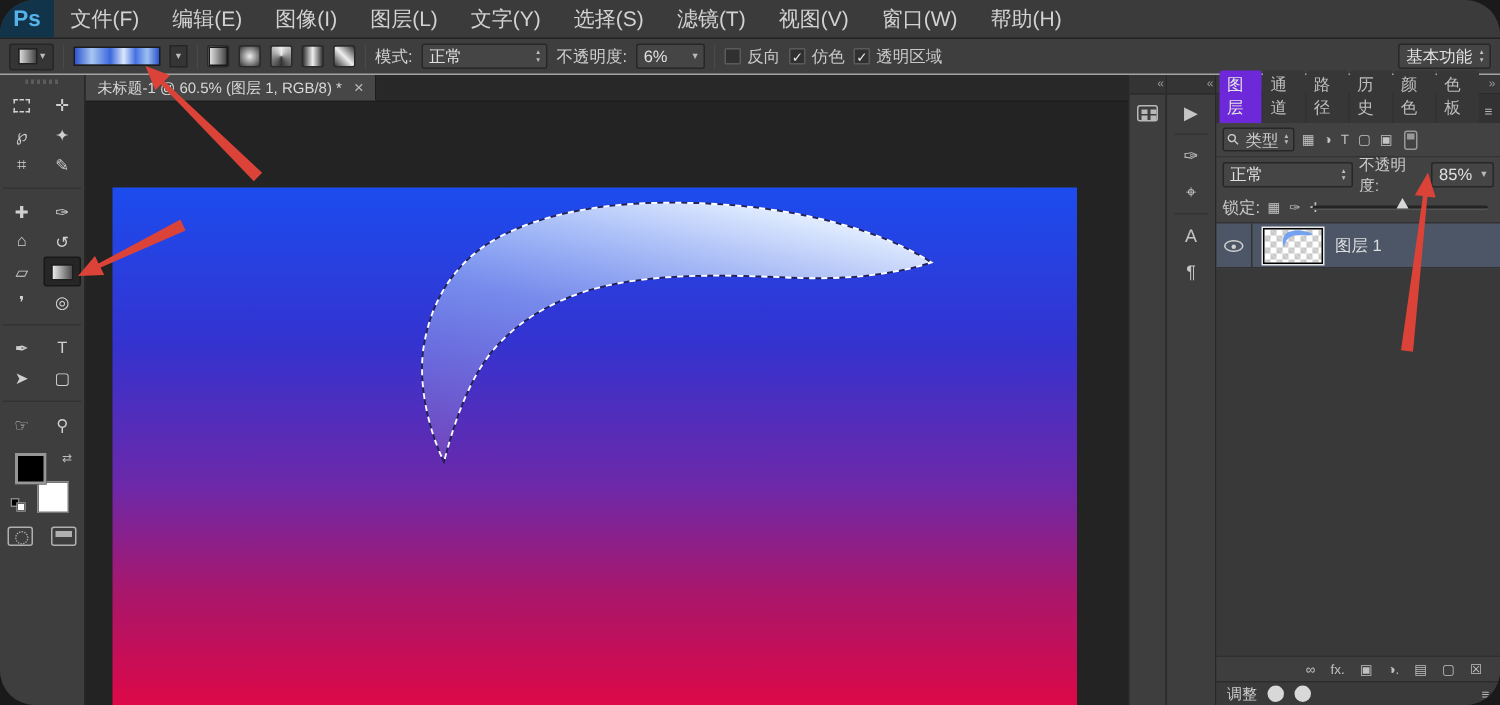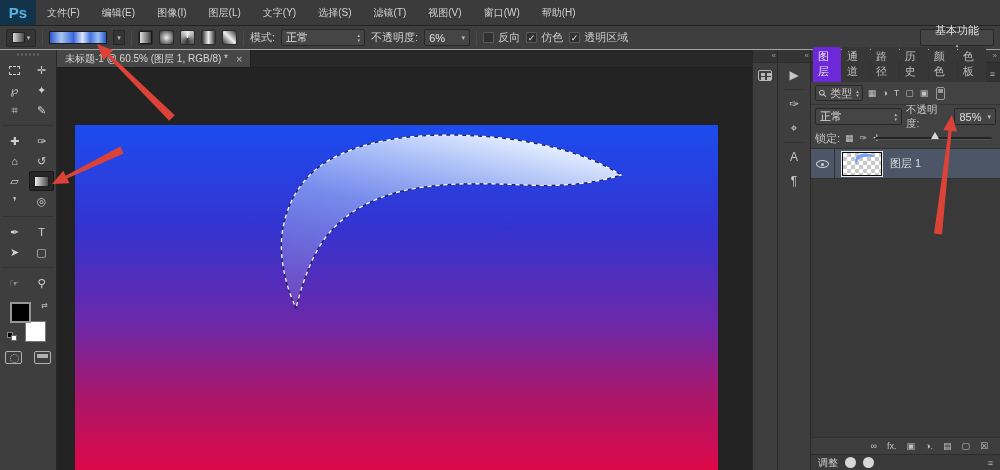--- a/index.html
+++ b/index.html
@@ -1,24 +1,24 @@
 <!DOCTYPE html>
 <html><head>
 <meta charset="utf-8">
 <style>
   * { margin:0; padding:0; box-sizing:border-box; }
   body { background:#1a1a1a; }
   .app{width:1000px;height:470px;position:relative;background:#282828;overflow:hidden;
-       font-family:"Liberation Sans","DejaVu Sans",sans-serif;font-size:11px;color:#c9c9c9;}
+       font-family:"Liberation Sans","DejaVu Sans",sans-serif;font-size:11px;color:#c9c9c9;border-radius:23px;}
 
   
   .menu-bar{height:26px;background:#3b3b3b;border-bottom:1px solid #222;display:flex;align-items:stretch;}
   .ps-logo{width:36px;background:#12344a;color:#56b3ea;font-weight:bold;font-size:15px;
            display:flex;align-items:center;justify-content:center;}
-  .menu-item{padding:7px 11px;display:flex;align-items:center;font-size:10px;color:#d2d2d2;cursor:default;}
+  .menu-item{padding:7px 11px;display:flex;align-items:center;font-size:14px;color:#d2d2d2;cursor:default;}
 
   
   .options-bar{height:24px;background:#3e3e3e;border-bottom:1px solid #a3a3a3;display:flex;align-items:center;
                gap:6px;padding:0 6px;}
   .vsep{width:1px;height:16px;background:#2c2c2c;border-right:1px solid #4a4a4a;}
   .tool-preset{width:30px;height:18px;background:#353535;border:1px solid #262626;border-radius:2px;
                display:flex;align-items:center;justify-content:center;gap:2px;}
   .preset-thumb{width:13px;height:11px;background:linear-gradient(90deg,#ddd,#444);border:1px solid #222;}
   .caret{font-size:7px;color:#bbb;line-height:7px;}
   .caret-pair{display:flex;flex-direction:column;font-size:5px;line-height:4.5px;color:#bbb;}
@@ -194,21 +194,21 @@
     </div>
     <div class="checkbox">
       <span class="cb-box">✓</span>
       <span>仿色</span>
     </div>
     <div class="checkbox">
       <span class="cb-box">✓</span>
       <span>透明区域</span>
     </div>
     <div class="spacer"></div>
-    <div class="dropdown" style="width:74px;justify-content:center;flex-direction:column;">
+    <div class="dropdown" style="width:62px;justify-content:flex-end;">
       <span class="val">基本功能</span>
       <span class="caret-pair">
         <span>▴</span>
           <span>▾</span>
       </span>
     </div>
   </div>
 
   <div class="main">
 

